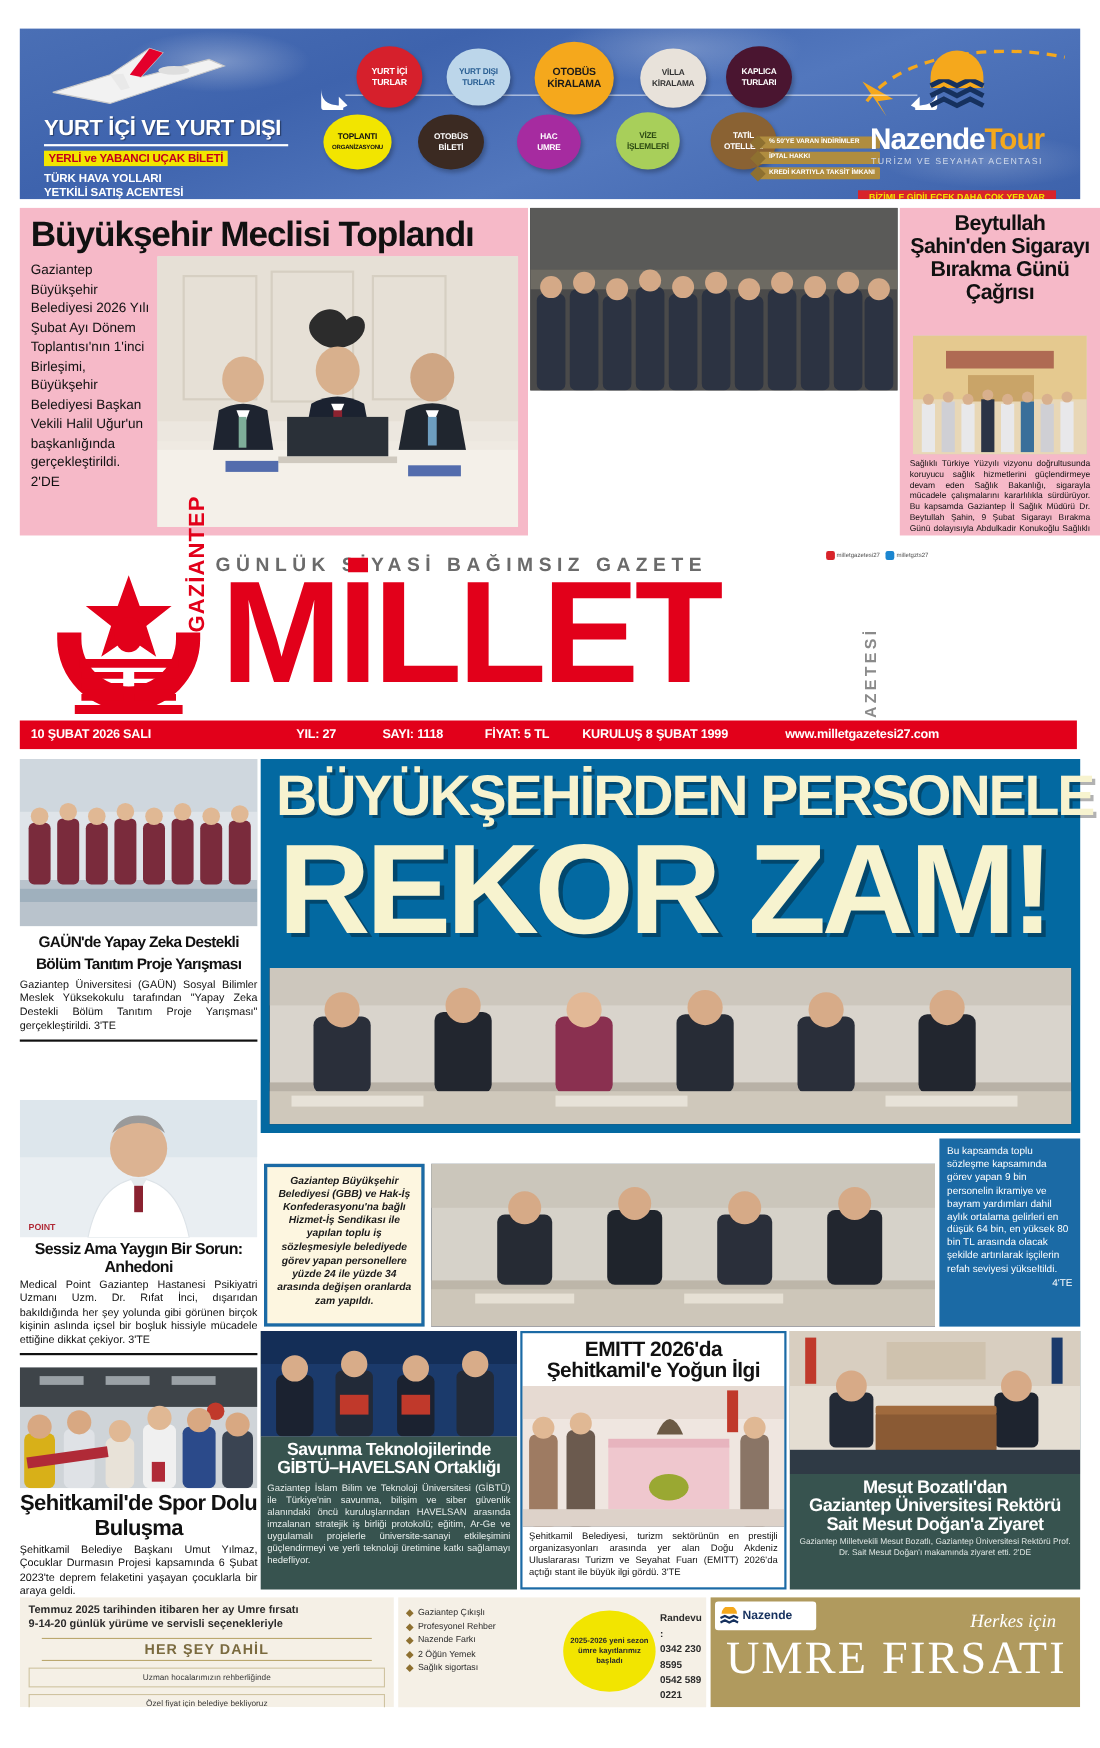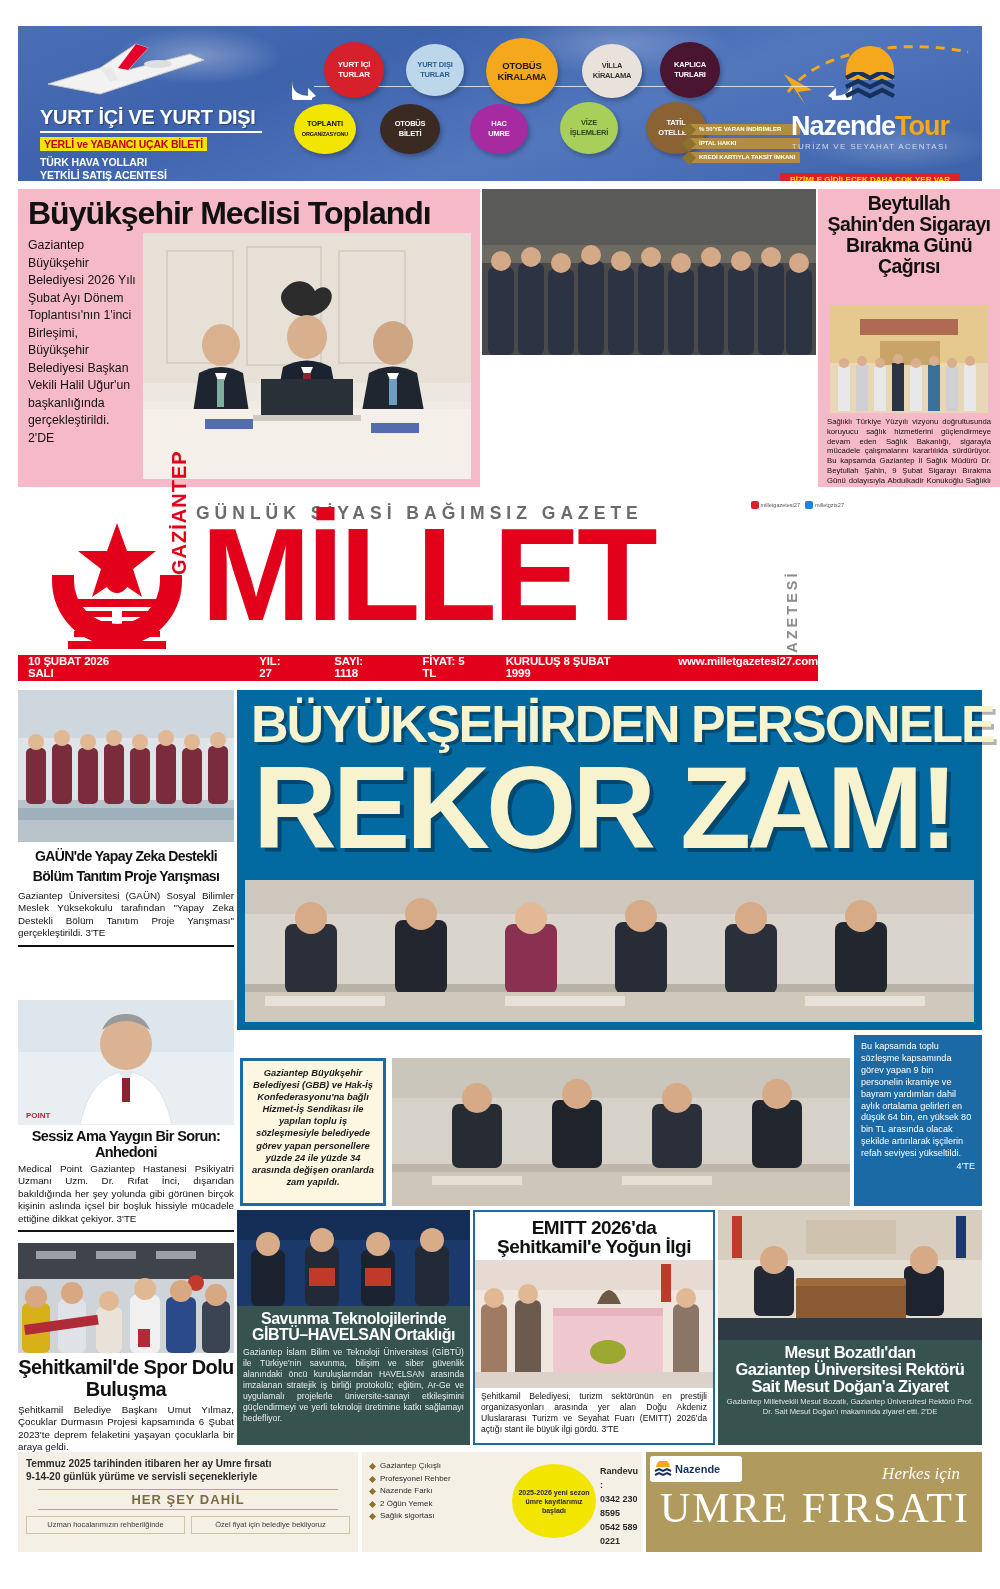--- a/index.html
+++ b/index.html
@@ -135,22 +135,22 @@
   .mh-gazetesi {
     position:absolute; left:768px; top:180px; color:#8a8a8a; font-weight:bold;
     font-size:14.5px; letter-spacing:3px;
     transform: rotate(-90deg); transform-origin: left top; white-space:nowrap;
   }
   .mh-social { position:absolute; right:172px; top:14px; display:flex; gap:5px; }
   .soc { display:flex; align-items:center; gap:2px; font-size:5.5px; color:#555; }
   .soc .sq { width:8px; height:8px; border-radius:2px; }
 
   .datebar {
-    position:absolute; left:18px; top:655px; width:800px; height:26px;
-    background:#e2001a; display:flex; color:#fff;
+    position:absolute; left:18px; top:655px; width:961px; height:26px;
+    background:#e2001a; display:flex; align-items:center; color:#fff;
     font-weight:bold; font-size:11.5px; letter-spacing:-.2px;
   }
   .datebar .d1 { margin-left:10px; }
   .datebar .d2 { margin-left:132px; }
   .datebar .d3 { margin-left:42px; }
   .datebar .d4 { margin-left:38px; }
   .datebar .d5 { margin-left:30px; }
   .datebar .d6 { margin-left:52px; }
 
   
@@ -202,21 +202,21 @@
 
   
   .bot-ad { position:absolute; left:18px; top:1452px; width:964px; height:100px; background:#ffffff; overflow:hidden; }
   .ba-left { position:absolute; left:0; top:0; width:340px; height:100px; background:#f5f0e6; }
   .ba-t1 { font-size:10px; font-weight:bold; color:#2b2b2b; padding:6px 8px 0 8px; line-height:12.5px; }
   .ba-hsd {
     margin:6px auto 0 auto; width:300px; text-align:center;
     font-size:13px; font-weight:bold; color:#7a6a3f; letter-spacing:1px;
     border-top:1px solid #bba86f; border-bottom:1px solid #bba86f; padding:2px 0;
   }
-  .ba-two { display:flex; gap:6px; padding:6px 8px 0 8px; }
+  .ba-two { display:flex; gap:6px; padding:6px 8px 0 8px;flex-direction:column; }
   .ba-tbox { flex:1; font-size:7.5px; line-height:9.5px; color:#3a3a3a; border:1px solid #cfc3a0; padding:3px; text-align:center; }
   .ba-mid { position:absolute; left:344px; top:0; width:280px; height:124px; background:#f5f0e6; }
   .ba-bullets { padding:8px 0 0 8px; }
   .ba-bullet { font-size:8px; color:#2b2b2b; line-height:12.5px; position:relative; padding-left:10px; }
   .ba-bullet::before { content:""; position:absolute; left:0; top:4px; width:5px; height:5px; background:#8e7030; transform:rotate(45deg); }
   .ba-badge {
     position:absolute; left:150px; top:12px; width:84px; height:74px; border-radius:50%;
     background:#f2e500; display:flex; flex-direction:column; align-items:center;
     justify-content:center; text-align:center; font-size:7px; font-weight:bold;
     color:#2b2b2b; line-height:9px; padding:4px;

